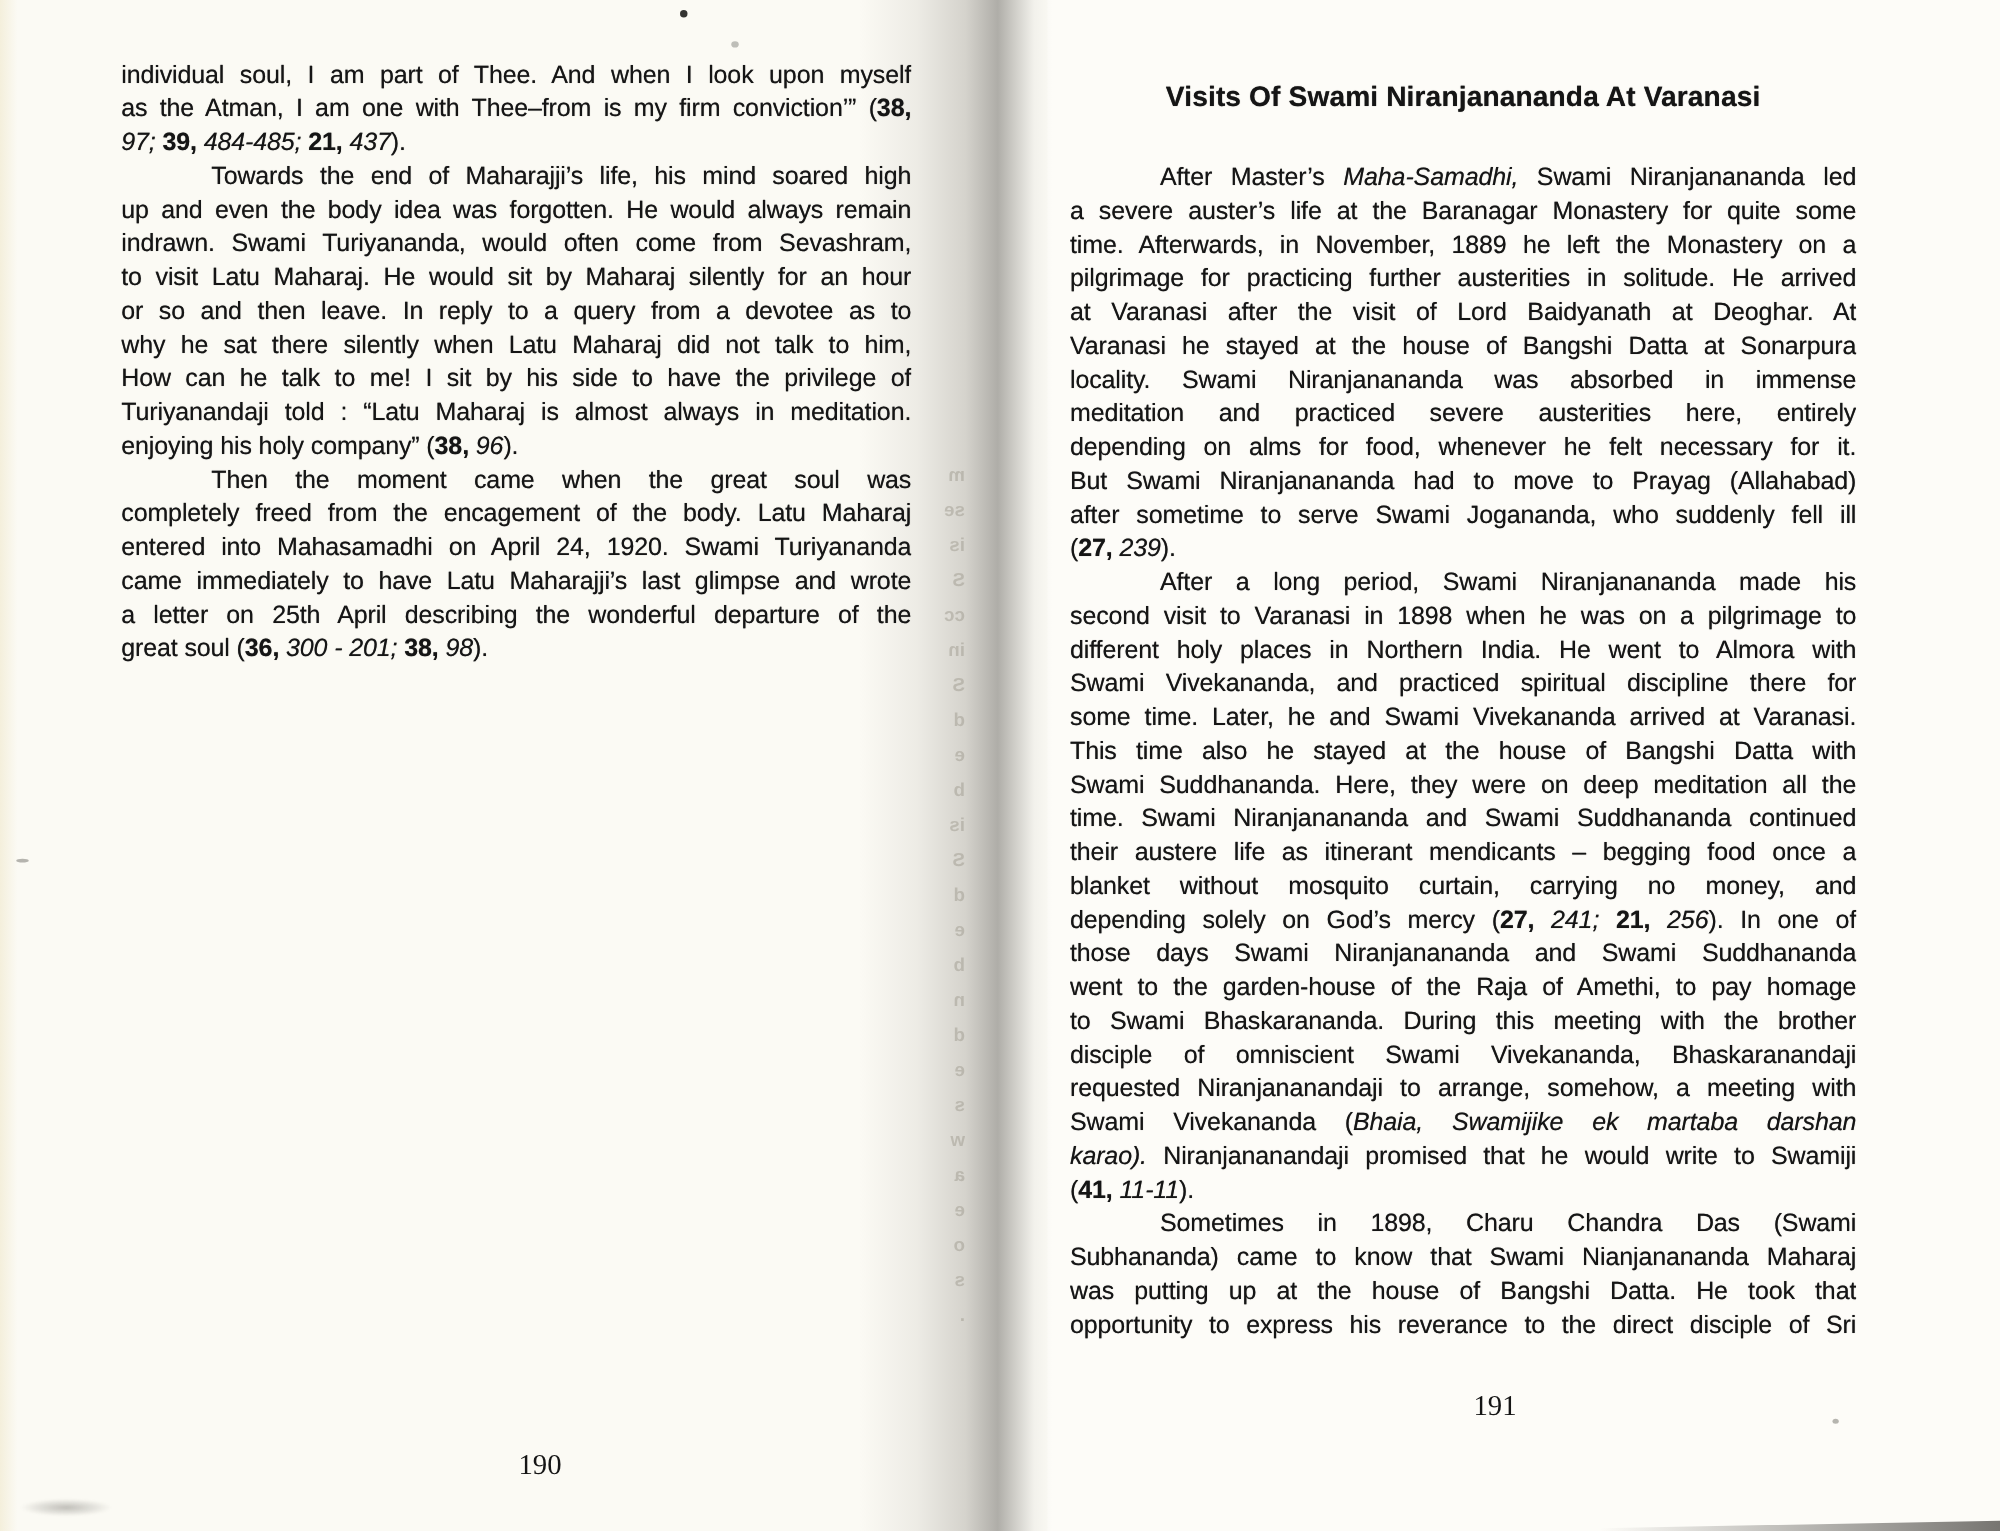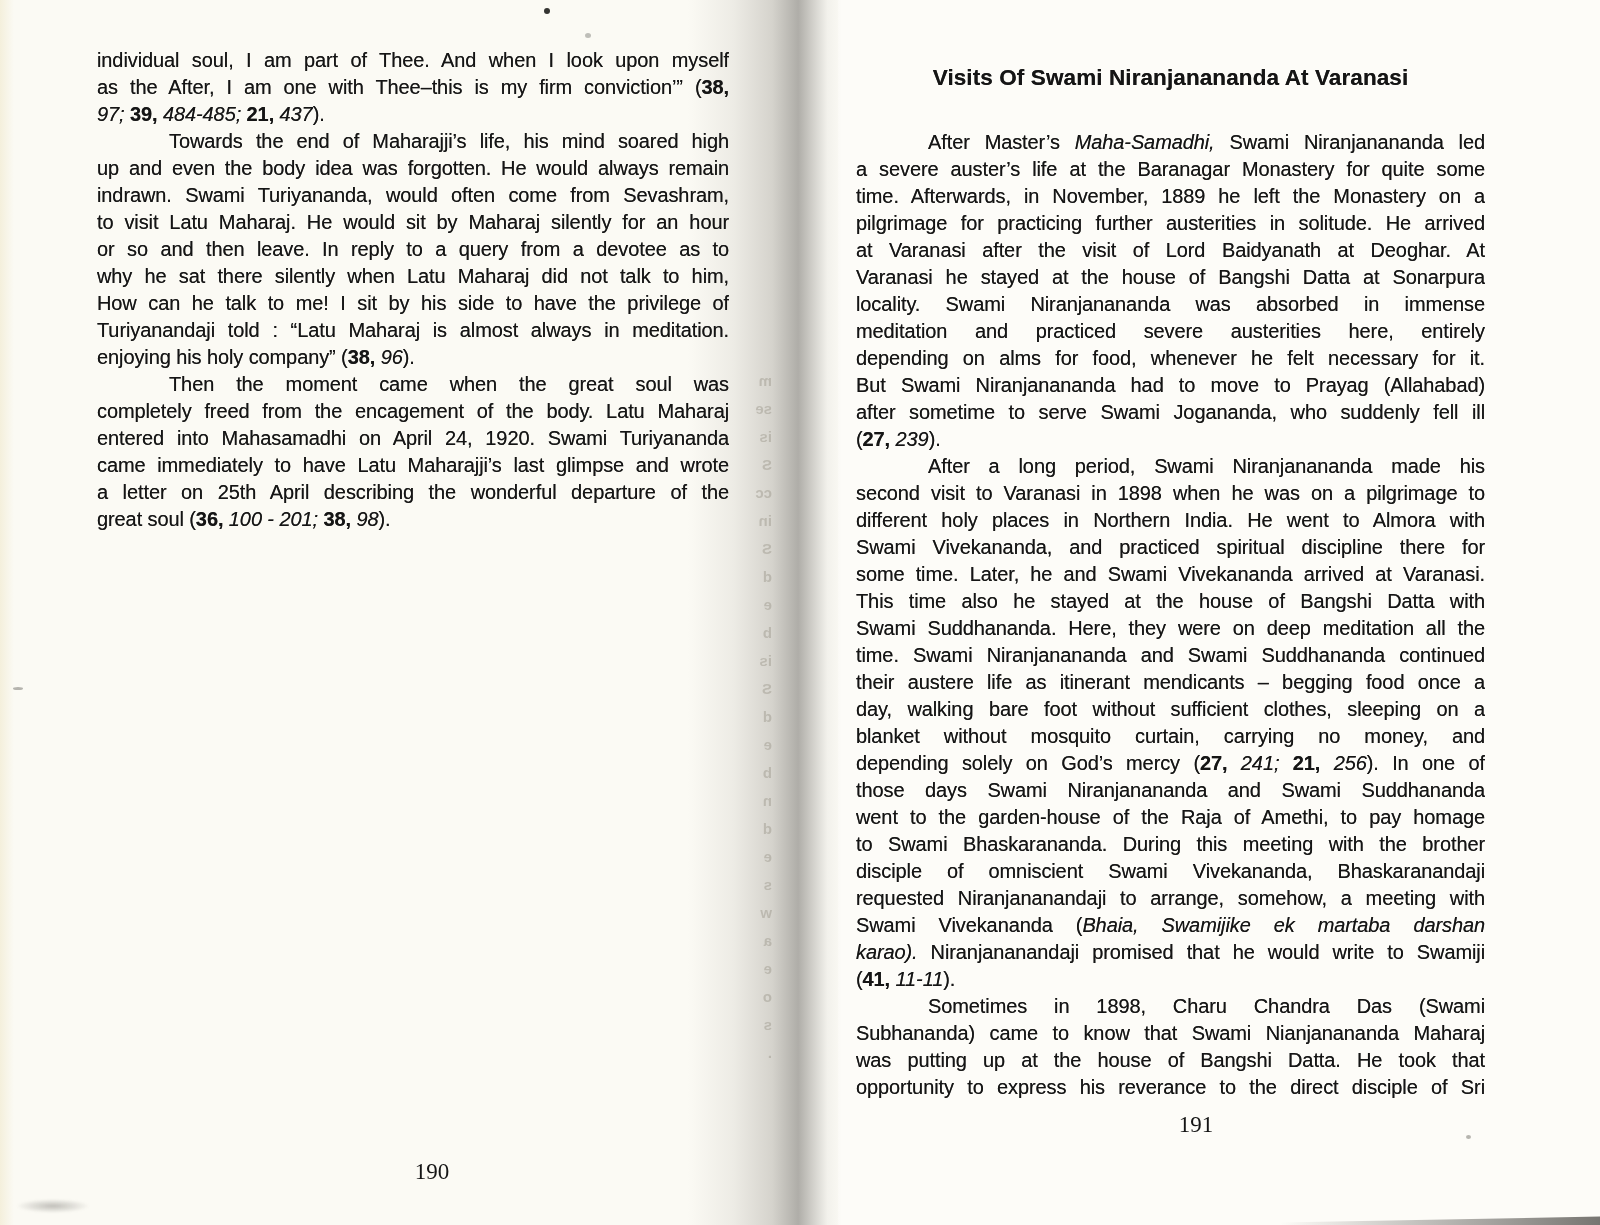--- a/index.html
+++ b/index.html
@@ -117,37 +117,37 @@
 <div class="edge-br"></div>
 <div id="specks">
     <div class="speck" style="left: 544px; top: 8px; width: 6px; height: 6px; background: rgb(30, 30, 28); opacity: 0.9;"></div>
     <div class="speck" style="left: 585px; top: 33px; width: 6px; height: 5px; background: rgb(141, 141, 135); opacity: 0.55;"></div>
     <div class="speck" style="left: 13px; top: 687px; width: 10px; height: 3px; background: rgb(111, 110, 104); opacity: 0.5;"></div>
     <div class="speck" style="left: 1466px; top: 1135px; width: 5px; height: 4px; background: rgb(135, 133, 127); opacity: 0.6;"></div>
   </div>
 
 <div class="text-col col-left" id="left-col">
     <div class="line"><span>individual soul, I am part of Thee. And when I look upon myself</span></div>
-    <div class="line"><span>as the After, I am one with Thee–this is my firm conviction’” (</span><span class="b">38,</span></div>
+    <div class="line"><span>as the Atman, I am one with Thee–from is my firm conviction’” (</span><span class="b">38,</span></div>
     <div class="line end"><span class="i">97;</span><span> </span><span class="b">39,</span><span> </span><span class="i">484-485;</span><span> </span><span class="b">21,</span><span> </span><span class="i">437</span><span>).</span></div>
     <div class="line indent"><span>Towards the end of Maharajji’s life, his mind soared high</span></div>
     <div class="line"><span>up and even the body idea was forgotten. He would always remain</span></div>
     <div class="line"><span>indrawn. Swami Turiyananda, would often come from Sevashram,</span></div>
     <div class="line"><span>to visit Latu Maharaj. He would sit by Maharaj silently for an hour</span></div>
     <div class="line"><span>or so and then leave. In reply to a query from a devotee as to</span></div>
     <div class="line"><span>why he sat there silently when Latu Maharaj did not talk to him,</span></div>
     <div class="line"><span>How can he talk to me! I sit by his side to have the privilege of</span></div>
     <div class="line"><span>Turiyanandaji told : “Latu Maharaj is almost always in meditation.</span></div>
     <div class="line end"><span>enjoying his holy company” (</span><span class="b">38,</span><span> </span><span class="i">96</span><span>).</span></div>
     <div class="line indent"><span>Then the moment came when the great soul was</span></div>
     <div class="line"><span>completely freed from the encagement of the body. Latu Maharaj</span></div>
     <div class="line"><span>entered into Mahasamadhi on April 24, 1920. Swami Turiyananda</span></div>
     <div class="line"><span>came immediately to have Latu Maharajji’s last glimpse and wrote</span></div>
     <div class="line"><span>a letter on 25th April describing the wonderful departure of the</span></div>
-    <div class="line end"><span>great soul (</span><span class="b">36,</span><span> </span><span class="i">100 - 201;</span><span> </span><span class="b">38,</span><span> </span><span class="i">98</span><span>).</span></div>
+    <div class="line end"><span>great soul (</span><span class="b">36,</span><span> </span><span class="i">300 - 201;</span><span> </span><span class="b">38,</span><span> </span><span class="i">98</span><span>).</span></div>
   </div>
 <div class="page-num page-num-left">190</div>
 
 <div class="text-col col-right" id="right-col">
   <div class="heading">Visits Of Swami Niranjanananda At Varanasi</div>
 <div class="line indent"><span>After Master’s </span><span class="i">Maha-Samadhi,</span><span> Swami Niranjanananda led</span></div>
     <div class="line"><span>a severe auster’s life at the Baranagar Monastery for quite some</span></div>
     <div class="line"><span>time. Afterwards, in November, 1889 he left the Monastery on a</span></div>
     <div class="line"><span>pilgrimage for practicing further austerities in solitude. He arrived</span></div>
     <div class="line"><span>at Varanasi after the visit of Lord Baidyanath at Deoghar. At</span></div>
@@ -160,21 +160,20 @@
     <div class="line end"><span>(</span><span class="b">27,</span><span> </span><span class="i">239</span><span>).</span></div>
     <div class="line indent"><span>After a long period, Swami Niranjanananda made his</span></div>
     <div class="line"><span>second visit to Varanasi in 1898 when he was on a pilgrimage to</span></div>
     <div class="line"><span>different holy places in Northern India. He went to Almora with</span></div>
     <div class="line"><span>Swami Vivekananda, and practiced spiritual discipline there for</span></div>
     <div class="line"><span>some time. Later, he and Swami Vivekananda arrived at Varanasi.</span></div>
     <div class="line"><span>This time also he stayed at the house of Bangshi Datta with</span></div>
     <div class="line"><span>Swami Suddhananda. Here, they were on deep meditation all the</span></div>
     <div class="line"><span>time. Swami Niranjanananda and Swami Suddhananda continued</span></div>
     <div class="line"><span>their austere life as itinerant mendicants – begging food once a</span></div>
-    <div class="line"><span>day, walking bare foot without sufficient clothes, sleeping on a</span></div>
     <div class="line"><span>blanket without mosquito curtain, carrying no money, and</span></div>
     <div class="line"><span>depending solely on God’s mercy (</span><span class="b">27,</span><span> </span><span class="i">241;</span><span> </span><span class="b">21,</span><span> </span><span class="i">256</span><span>). In one of</span></div>
     <div class="line"><span>those days Swami Niranjanananda and Swami Suddhananda</span></div>
     <div class="line"><span>went to the garden-house of the Raja of Amethi, to pay homage</span></div>
     <div class="line"><span>to Swami Bhaskarananda. During this meeting with the brother</span></div>
     <div class="line"><span>disciple of omniscient Swami Vivekananda, Bhaskaranandaji</span></div>
     <div class="line"><span>requested Niranjananandaji to arrange, somehow, a meeting with</span></div>
     <div class="line"><span>Swami Vivekananda (</span><span class="i">Bhaia, Swamijike ek martaba darshan</span></div>
     <div class="line"><span class="i">karao).</span><span> Niranjananandaji promised that he would write to Swamiji</span></div>
     <div class="line end"><span>(</span><span class="b">41,</span><span> </span><span class="i">11-11</span><span>).</span></div>

